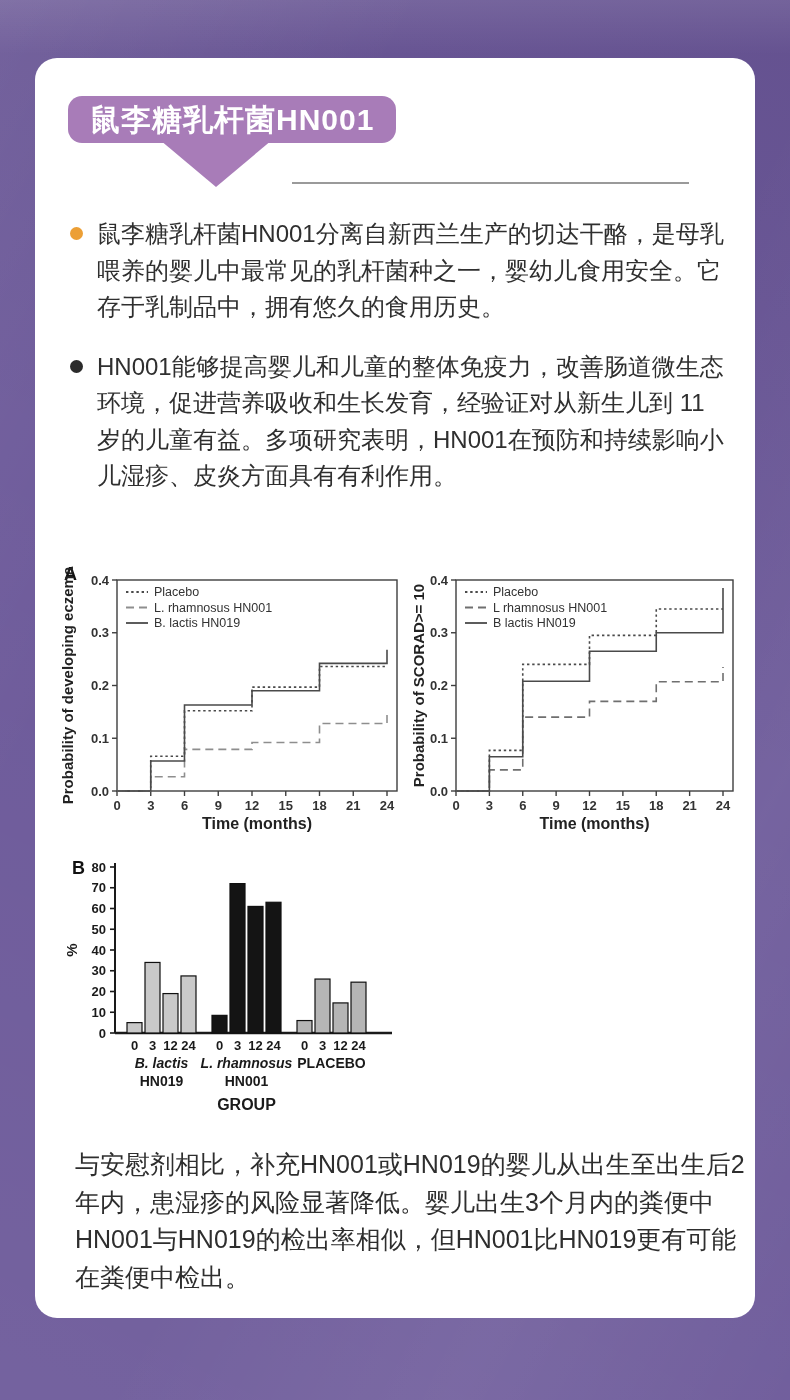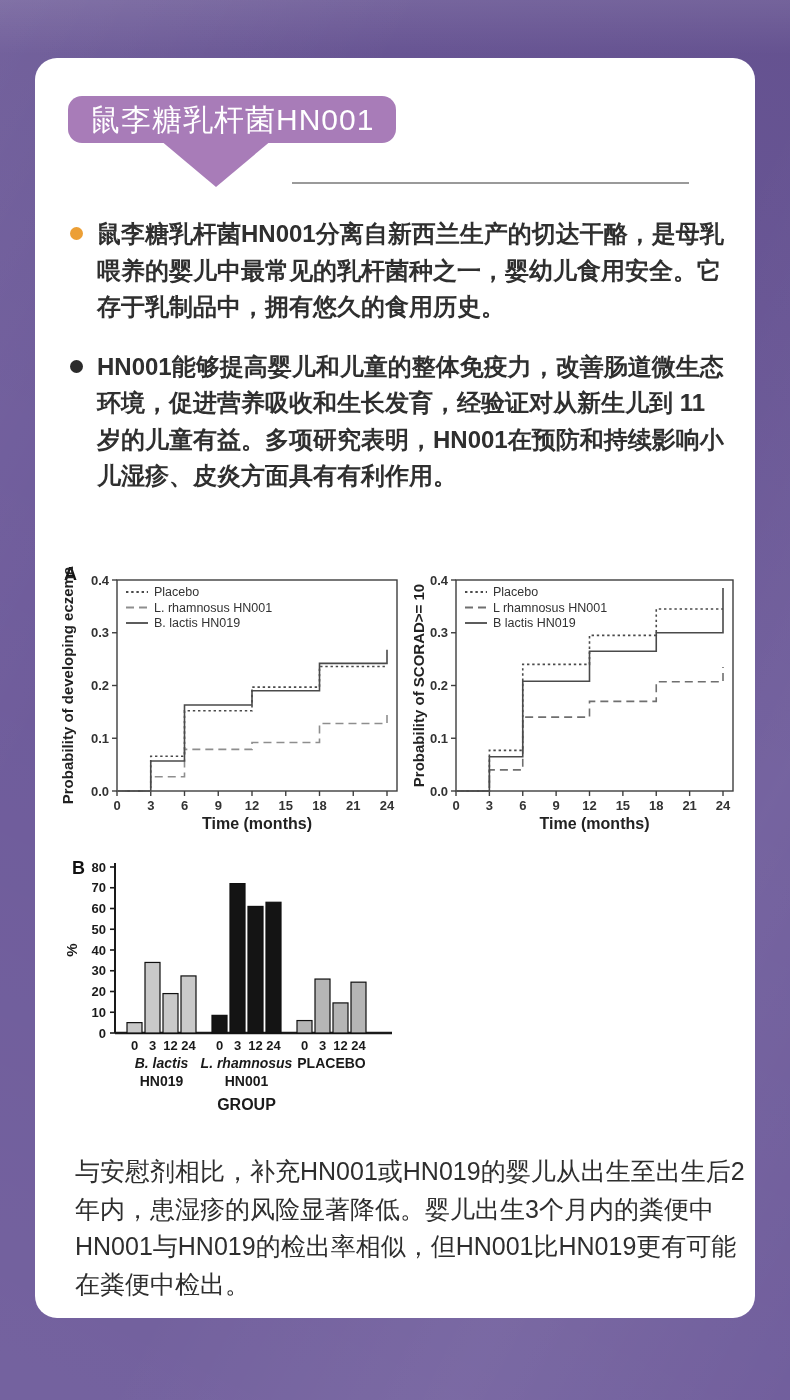--- a/index.html
+++ b/index.html
@@ -16,56 +16,56 @@
       linear-gradient(205deg, rgba(25,8,55,.10) 0%, rgba(25,8,55,0) 45%, rgba(255,255,255,.05) 100%),
       #6d5a9a;
   }
   .card{
     position:absolute;left:35px;top:58px;width:720px;height:1260px;
     background:#ffffff;border-radius:22px;
   }
   .badge{
     position:absolute;left:33px;top:38px;height:47px;line-height:47px;
     padding:0 22px;border-radius:14px;background:#a87cb8;
-    color:#ffffff;font-size:30px;font-weight:normal;letter-spacing:1px;
+    color:#ffffff;font-size:30px;font-weight:bold;letter-spacing:1px;
     white-space:nowrap;
   }
   .badge-tail{
     position:absolute;left:125px;top:82px;width:0;height:0;
     border-left:56px solid transparent;border-right:56px solid transparent;
     border-top:47px solid #a87cb8;
   }
   .subtitle{
     position:absolute;right:12px;top:66px;
     font-size:31px;font-weight:bold;color:#3b3b3b;letter-spacing:1.5px;
     white-space:nowrap;
   }
   .subtitle-underline{
     position:absolute;left:257px;top:124px;width:397px;height:2px;background:#9a9a9a;
   }
   .bullets{position:absolute;left:33px;top:158px;width:660px;}
   .bullet{display:flex;align-items:flex-start;}
   .bullet.b1{margin-bottom:23px;}
   .bullet.b2{margin-bottom:2px;}
   .dot{flex:0 0 13px;width:13px;height:13px;border-radius:50%;margin:11px 14px 0 2px;background:#2b2b2b;}
-  .btext{flex:1;font-size:24px;line-height:36.5px;color:#2f2f2f;font-weight:700;}
+  .btext{flex:1;font-size:24px;line-height:36.5px;color:#2f2f2f;font-weight:400;}
   .panel-label{position:absolute;font-size:18px;font-weight:bold;color:#111;}
   .label-a{left:29px;top:506px;}
   .label-b{left:37px;top:800px;}
   svg.chart{position:absolute;display:block;}
   #chart-eczema{left:25px;top:503px;}
   #chart-scorad{left:376px;top:503px;}
   #chart-bars{left:25px;top:797px;}
   .caption{
     position:absolute;left:385px;top:873px;width:348px;
     font-size:19px;line-height:29px;color:#333;white-space:pre-line;
   }
   .conclusion{
     position:absolute;left:40px;top:1088px;width:670px;
-    font-size:25px;line-height:37.5px;color:#2e2e2e;font-weight:500;margin-top:7px;
+    font-size:25px;line-height:37.5px;color:#2e2e2e;font-weight:500;
   }
 </style>
 </head>
 <body>
 
 <div class="page">
   <div class="card">
 
     <div class="badge" id="badge" style="background: rgb(168, 124, 184);">
       <span>鼠李糖乳杆菌HN001</span>

